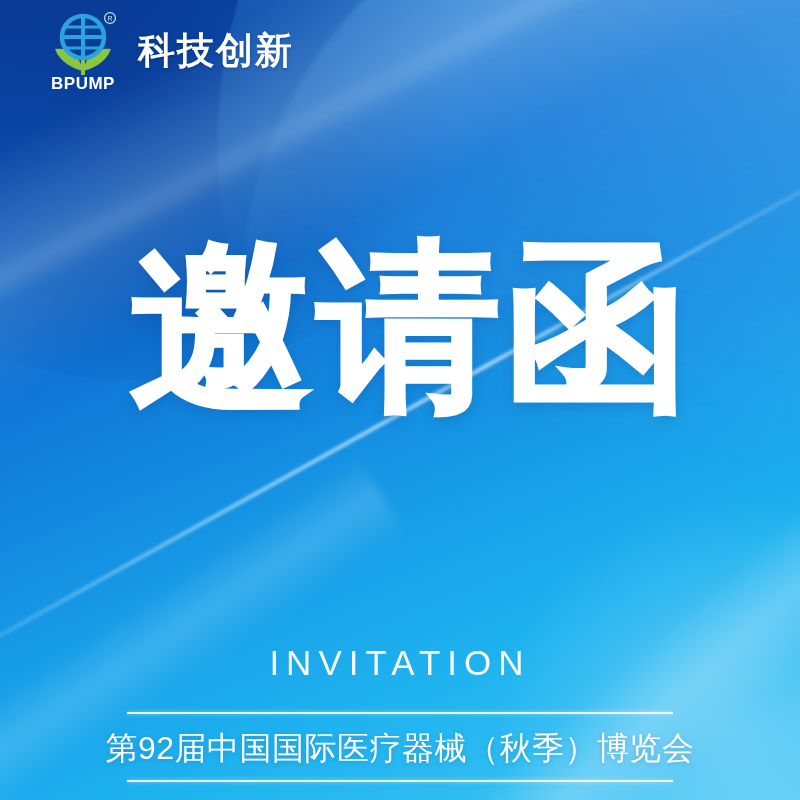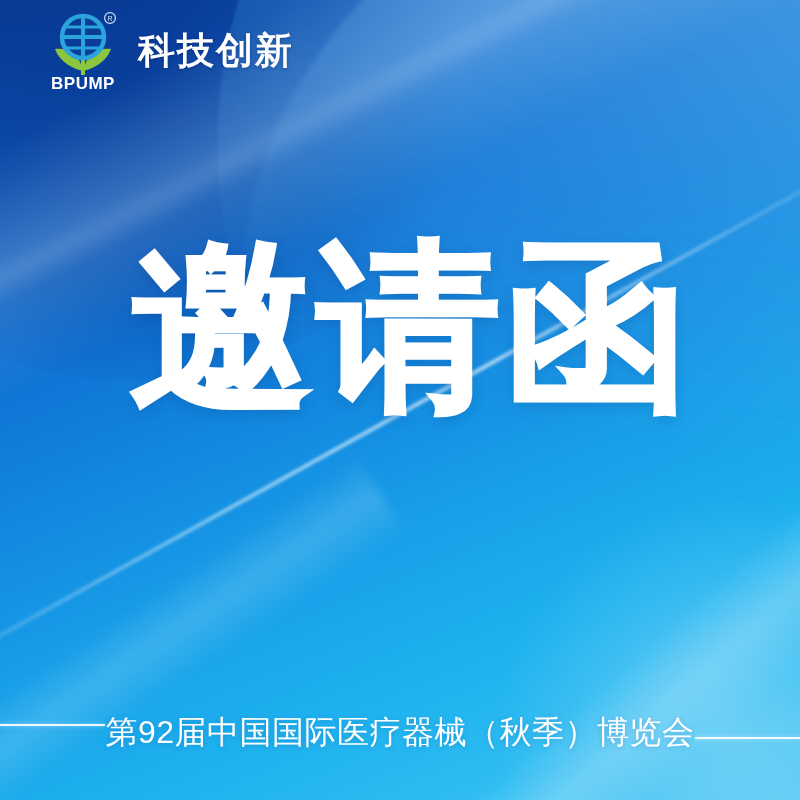--- a/index.html
+++ b/index.html
@@ -229,21 +229,21 @@
   }
 
   
   .footer {
     position: absolute;
     left: 0;
     top: 712px;
     width: 100%;
     z-index: 4;
     display: flex;
-    flex-direction: row;
+    flex-direction: column;
     align-items: center;
   }
   .rule {
     width: 546px;
     height: 2px;
     background: rgba(255,255,255,0.92);
     box-shadow: 0 0 4px rgba(255,255,255,0.45);
   }
   .rule-top { margin-bottom: 14px; }
   .rule-bottom { margin-top: 12px; }
@@ -295,20 +295,23 @@
     </div>
 
     <div class="brand-name">科技创新</div>
   </div>
 
   <div class="title-wrap">
     <div class="main-title">邀请函</div>
   </div>
 
 
+  <div class="invitation-wrap">
+    <div class="invitation">INVITATION</div>
+  </div>
 
   <div class="footer">
     <div class="rule rule-top"></div>
     <div class="exhibition-name">第92届中国国际医疗器械（秋季）博览会</div>
     <div class="rule rule-bottom"></div>
   </div>
 
 </div>
 
 </body></html>

